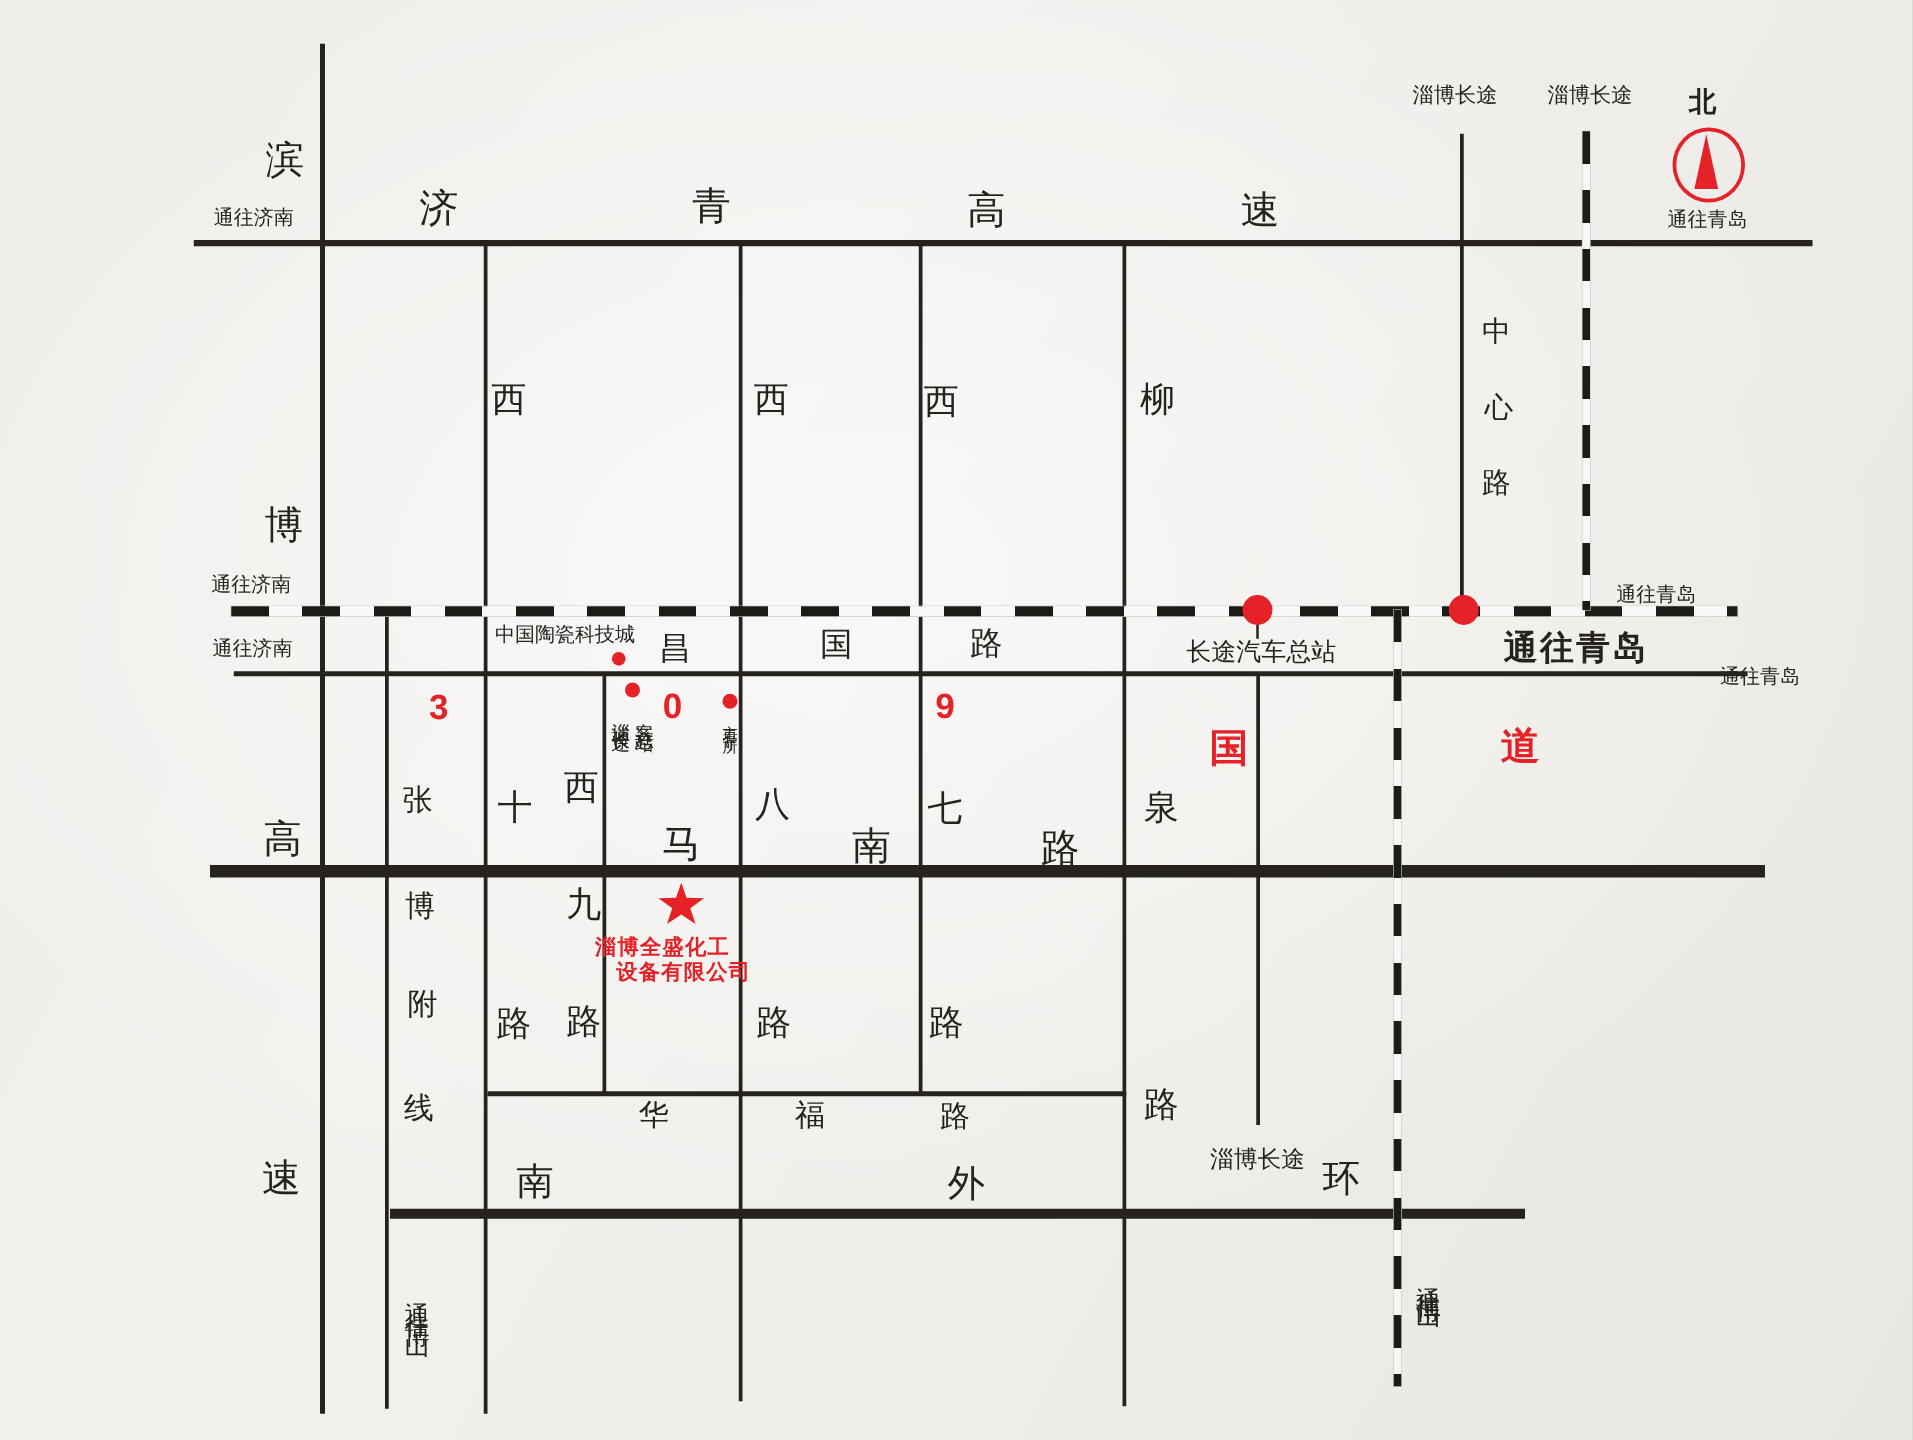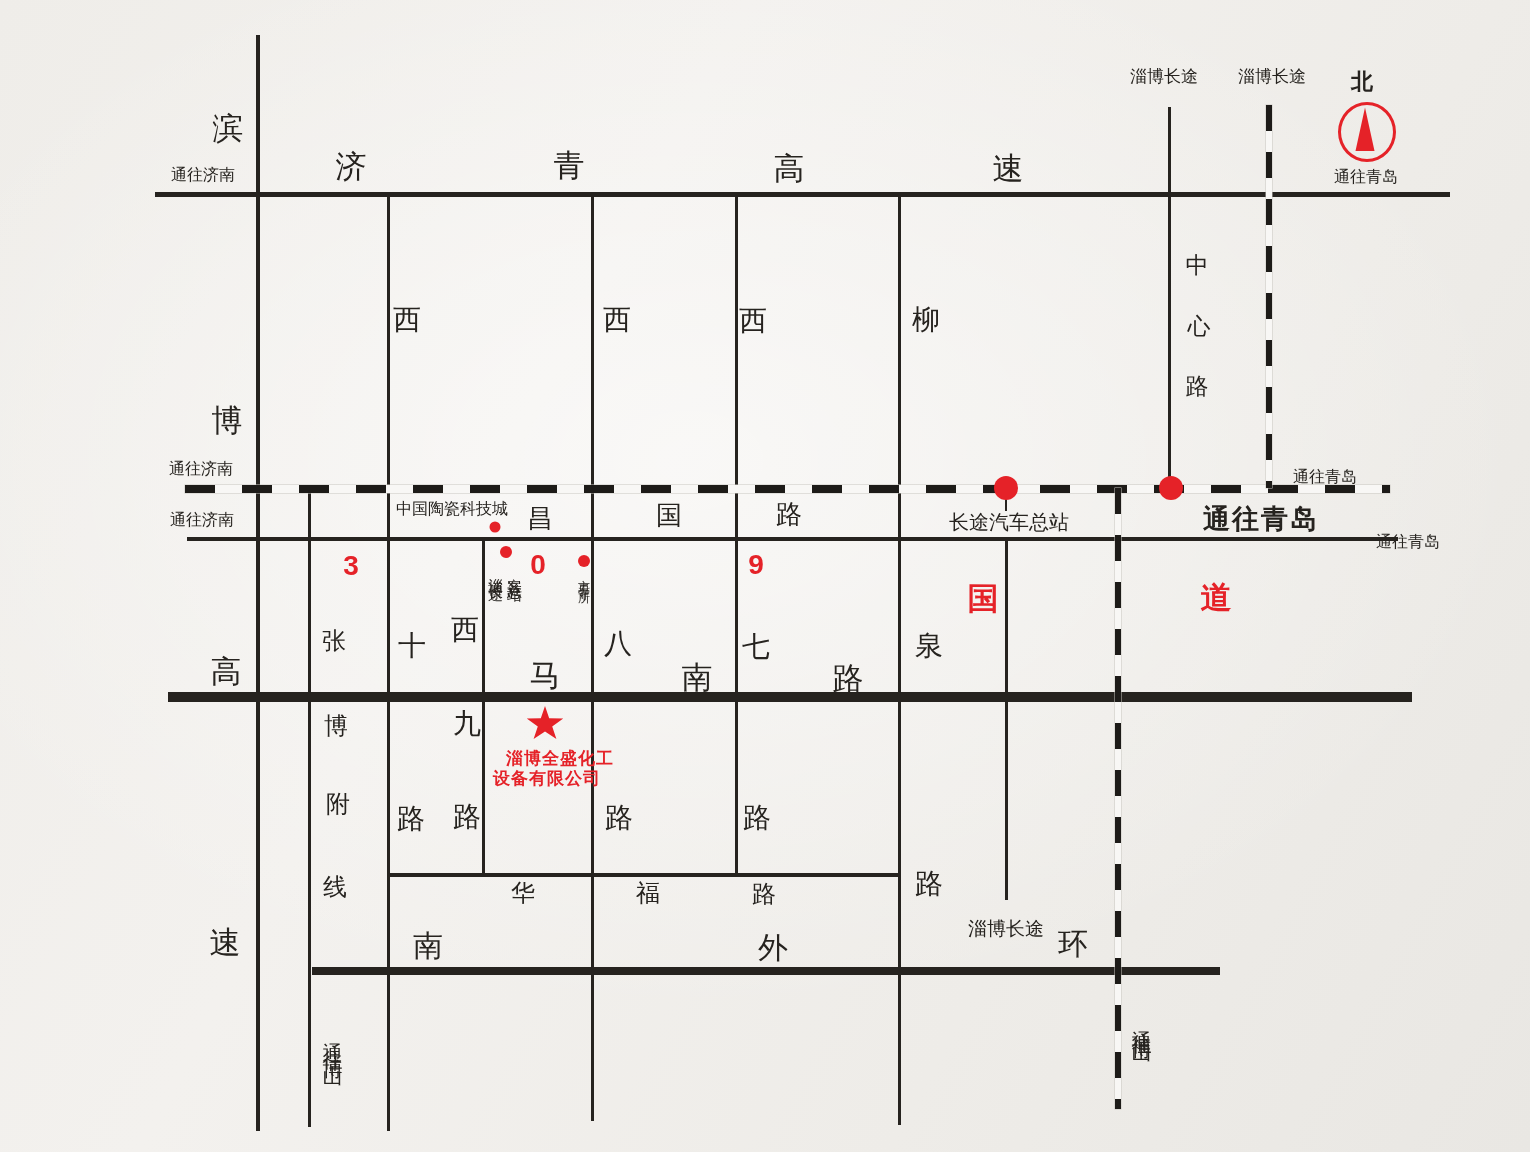--- a/index.html
+++ b/index.html
@@ -121,21 +121,21 @@
   <span class="lbl" style="left:334px;top:641px;font-size:24px;">张</span>
   <span class="lbl" style="left:336px;top:726px;font-size:24px;">博</span>
   <span class="lbl" style="left:338px;top:804px;font-size:24px;">附</span>
   <span class="lbl" style="left:335px;top:887px;font-size:24px;">线</span>
 
   <span class="lbl" style="left:545px;top:675px;font-size:31px;">马</span>
   <span class="lbl" style="left:697px;top:677px;font-size:31px;">南</span>
   <span class="lbl" style="left:848px;top:678px;font-size:31px;">路</span>
 
   <div class="star" style="left:545px;top:724px;"></div>
-  <span class="lbl red b" style="left:560px;top:758px;font-size:17px;letter-spacing:1px;">淄博全盛化工</span>
+  <span class="lbl red b" style="left:530px;top:758px;font-size:17px;letter-spacing:1px;">淄博全盛化工</span>
   <span class="lbl red b" style="left:547px;top:778px;font-size:17px;letter-spacing:1px;">设备有限公司</span>
 
   <span class="lbl" style="left:523px;top:893px;font-size:24px;">华</span>
   <span class="lbl" style="left:648px;top:893px;font-size:24px;">福</span>
   <span class="lbl" style="left:764px;top:894px;font-size:24px;">路</span>
 
   <span class="lbl" style="left:428px;top:946px;font-size:30px;">南</span>
   <span class="lbl" style="left:773px;top:948px;font-size:30px;">外</span>
   <span class="lbl" style="left:1073px;top:944px;font-size:30px;">环</span>
   <span class="lbl" style="left:1006px;top:928px;font-size:19px;">淄博长途</span>

